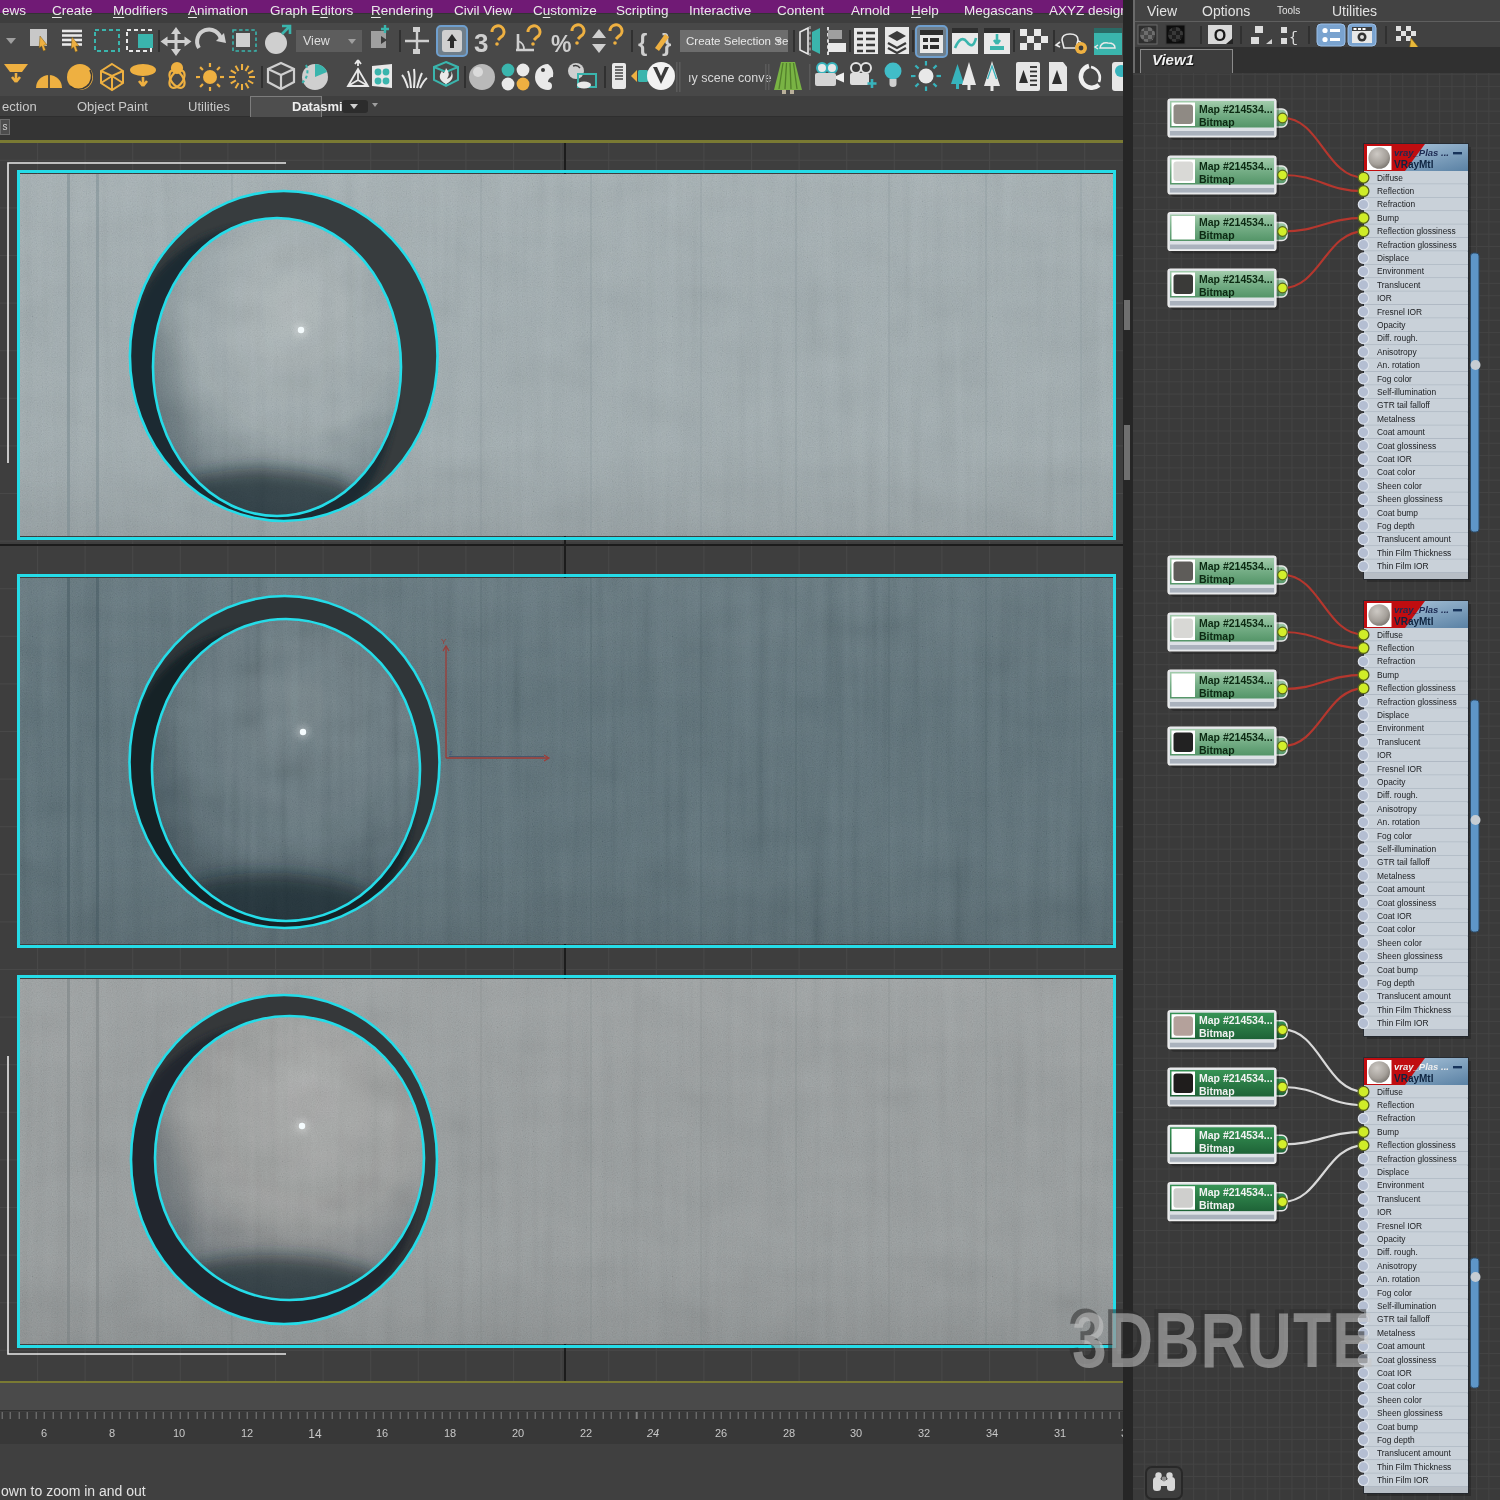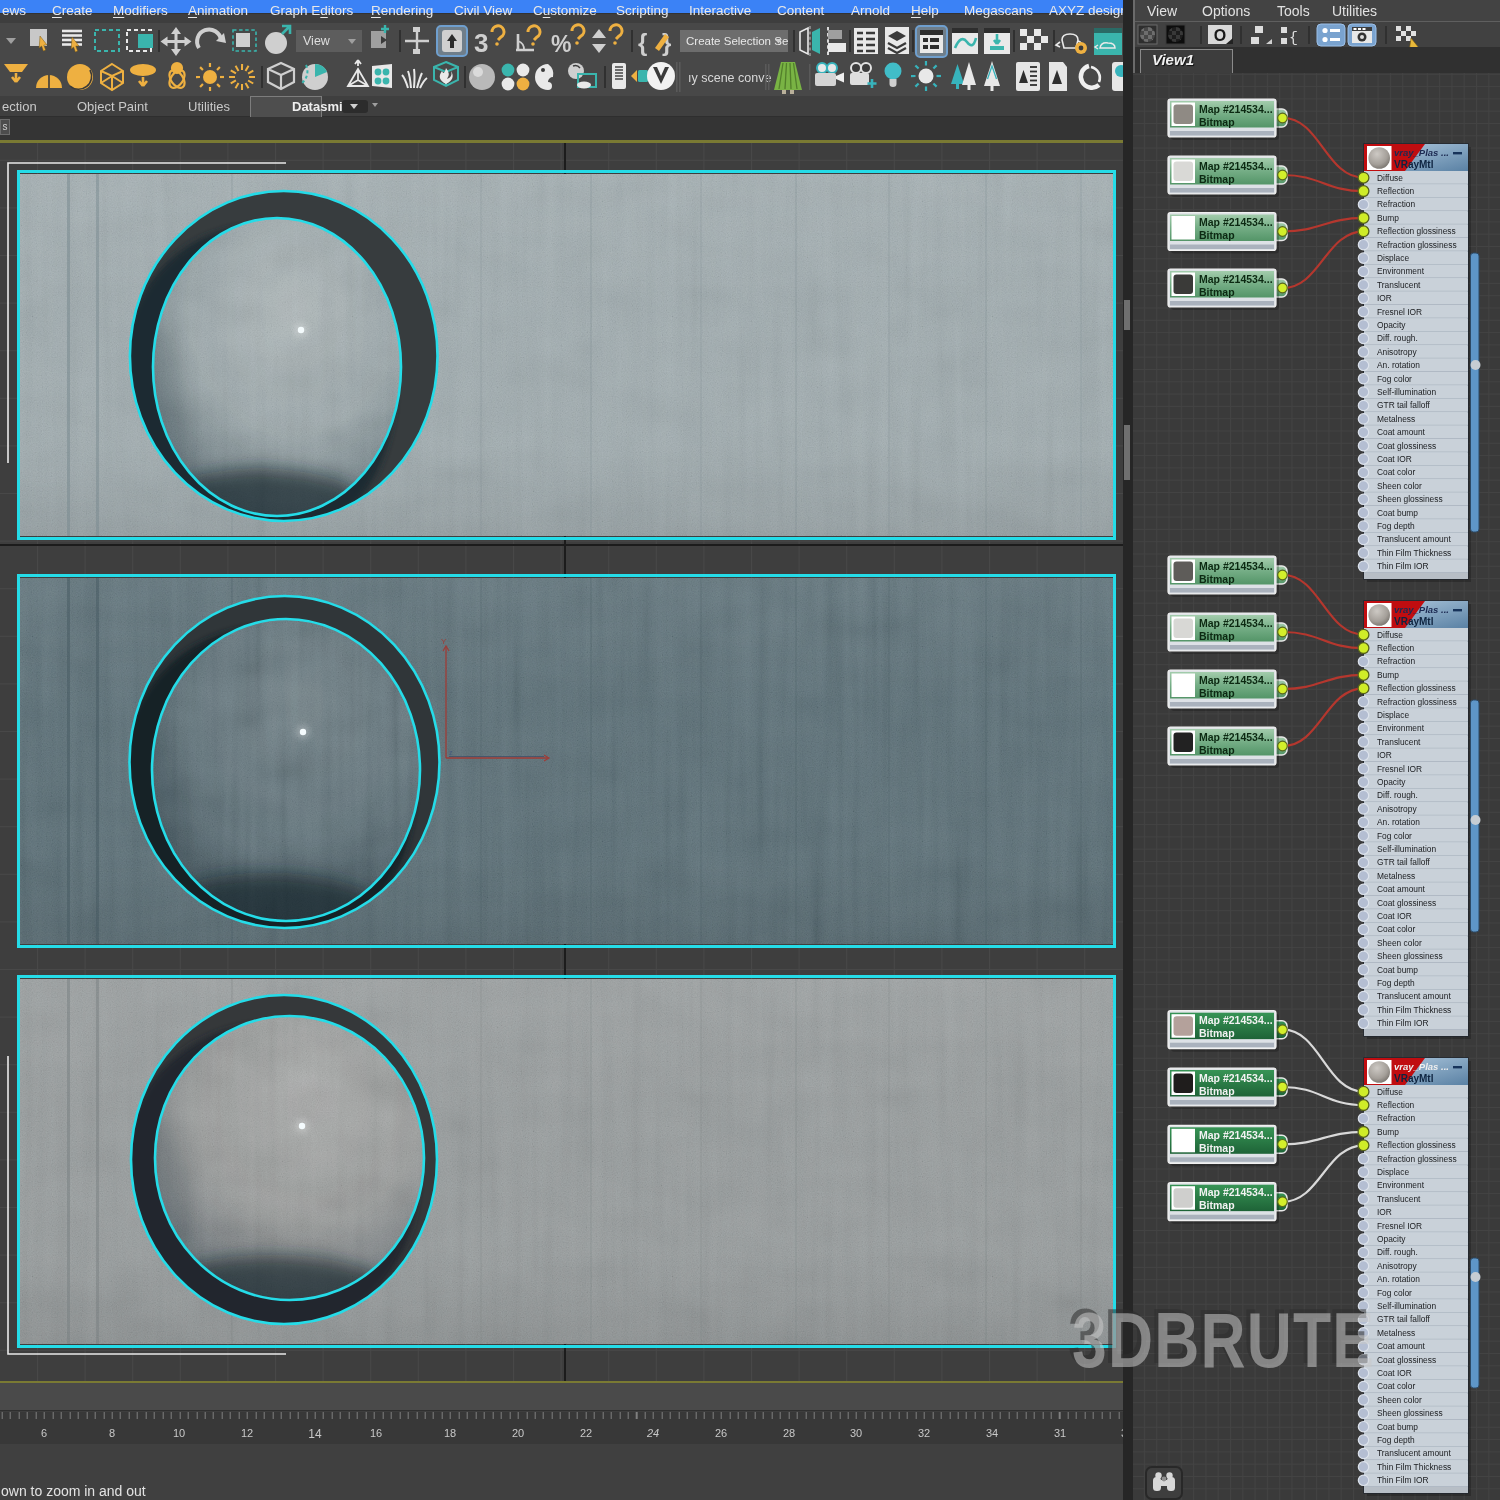--- a/index.html
+++ b/index.html
@@ -2,21 +2,21 @@
 <html><head><meta charset="utf-8"><style>
 html,body{margin:0;padding:0;background:#3e3e3e;}
 *{box-sizing:border-box;}
 #page{position:relative;width:1500px;height:1500px;overflow:hidden;font-family:"Liberation Sans",sans-serif;background:#3e3e3e;}
 .ab{position:absolute;}
 .mi{position:absolute;top:0;height:22px;line-height:22px;color:#e8e8e8;font-size:13.5px;white-space:nowrap;}
 .mi u{text-decoration:underline;text-underline-offset:2px;}
 .tab{position:absolute;top:0;height:21px;line-height:21px;color:#c9c9c9;font-size:13px;white-space:nowrap;}
 </style></head><body>
 <div id="page">
-<div class="ab" style="left:0;top:0;width:1123px;height:14px;background:#3b82f6;border-bottom:1px solid #333;">
+<div class="ab" style="left:0;top:0;width:1123px;height:14px;background:#701a75;border-bottom:1px solid #333;">
 <div class="mi" style="left:2px">ews</div>
 <div class="mi" style="left:52px"><u>C</u>reate</div>
 <div class="mi" style="left:113px"><u>M</u>odifiers</div>
 <div class="mi" style="left:188px"><u>A</u>nimation</div>
 <div class="mi" style="left:270px">Graph E<u>d</u>itors</div>
 <div class="mi" style="left:371px"><u>R</u>endering</div>
 <div class="mi" style="left:454px">Civil View</div>
 <div class="mi" style="left:533px">C<u>u</u>stomize</div>
 <div class="mi" style="left:616px">Scripting</div>
 <div class="mi" style="left:689px">Interactive</div>
@@ -493,41 +493,41 @@
 </svg>
 <div class="ab" style="left:0;top:1381px;width:1123px;height:2px;background:#7a7a33;"></div>
 <div class="ab" style="left:0;top:1383px;width:1123px;height:28px;background:#4a4a4a;border-bottom:1px solid #2f2f2f;"></div>
 <div class="ab" style="left:0;top:1412px;width:1123px;height:32px;background:#383838;"></div>
 <div class="ab" style="left:0;top:1412px;width:1123px;height:7px;background:repeating-linear-gradient(90deg,#7f7f7f 0px,#7f7f7f 1px,transparent 1px,transparent 8.46px);background-position:1.7px 0;"></div>
 <div class="ab" style="left:32px;top:1427px;width:24px;text-align:center;font-size:11px;color:#c8c8c8;">6</div>
 <div class="ab" style="left:100px;top:1427px;width:24px;text-align:center;font-size:11px;color:#c8c8c8;">8</div>
 <div class="ab" style="left:167px;top:1427px;width:24px;text-align:center;font-size:11px;color:#c8c8c8;">10</div>
 <div class="ab" style="left:235px;top:1427px;width:24px;text-align:center;font-size:11px;color:#c8c8c8;">12</div>
 <div class="ab" style="left:303px;top:1427px;width:24px;text-align:center;font-size:12px;color:#c8c8c8;">14</div>
-<div class="ab" style="left:370px;top:1427px;width:24px;font-size:11px;color:#c8c8c8;">16</div>
+<div class="ab" style="left:370px;top:1427px;width:24px;text-align:center;font-size:11px;color:#c8c8c8;">16</div>
 <div class="ab" style="left:438px;top:1427px;width:24px;text-align:center;font-size:11px;color:#c8c8c8;">18</div>
 <div class="ab" style="left:506px;top:1427px;width:24px;text-align:center;font-size:11px;color:#c8c8c8;">20</div>
 <div class="ab" style="left:574px;top:1427px;width:24px;text-align:center;font-size:11px;color:#c8c8c8;">22</div>
 <div class="ab" style="left:641px;top:1427px;width:24px;text-align:center;font-size:11px;color:#c8c8c8;font-style:italic;">24</div>
 <div class="ab" style="left:709px;top:1427px;width:24px;text-align:center;font-size:11px;color:#c8c8c8;">26</div>
 <div class="ab" style="left:777px;top:1427px;width:24px;text-align:center;font-size:11px;color:#c8c8c8;">28</div>
 <div class="ab" style="left:844px;top:1427px;width:24px;text-align:center;font-size:11px;color:#c8c8c8;">30</div>
 <div class="ab" style="left:912px;top:1427px;width:24px;text-align:center;font-size:11px;color:#c8c8c8;">32</div>
 <div class="ab" style="left:980px;top:1427px;width:24px;text-align:center;font-size:11px;color:#c8c8c8;">34</div>
 <div class="ab" style="left:1048px;top:1427px;width:24px;text-align:center;font-size:11px;color:#c8c8c8;">31</div>
 <div class="ab" style="left:1115px;top:1427px;width:24px;text-align:center;font-size:11px;color:#c8c8c8;">38</div>
 <div class="ab" style="left:0;top:1444px;width:1123px;height:56px;background:#404040;"></div>
 <div class="ab" style="left:1px;top:1483px;font-size:14px;color:#e3e3e3;">own to zoom in and out</div>
 <div class="ab" style="left:1123px;top:0;width:10px;height:1500px;background:#262626;"></div>
 <div class="ab" style="left:1124px;top:300px;width:6px;height:30px;background:#6f6f6f;"></div>
 <div class="ab" style="left:1124px;top:425px;width:6px;height:55px;background:#6f6f6f;"></div>
 <div class="ab" style="left:1133px;top:0;width:367px;height:1500px;background:#434343;border-left:2px solid #6a6a6a;"></div>
 <div class="mi" style="left:1147px;font-size:14px;color:#e2e2e2;">View</div>
 <div class="mi" style="left:1202px;font-size:14px;color:#e2e2e2;">Options</div>
-<div class="mi" style="left:1277px;font-size:14px;color:#e2e2e2;">Tools</div>
+<div class="mi" style="left:1277px;font-size:10px;color:#e2e2e2;">Tools</div>
 <div class="mi" style="left:1332px;font-size:14px;color:#e2e2e2;">Utilities</div>
 <div class="ab" style="left:1135px;top:21px;width:365px;height:1px;background:#5f5f5f;"></div>
 <div class="ab" style="left:1135px;top:22px;width:365px;height:25px;background:#414141;"></div>
 <svg class="ab" width="367" height="25" viewBox="1133 22 367 25" style="left:1133px;top:22px" xmlns="http://www.w3.org/2000/svg">
 <g>
 <rect x="1138" y="25" width="19" height="19" fill="#2e2e2e" stroke="#6a6a6a"></rect>
         <clipPath id="cc1">
           <circle cx="1147.5" cy="34.5" r="7.5"></circle>
         </clipPath>
         <g clip-path="url(#cc1)">

